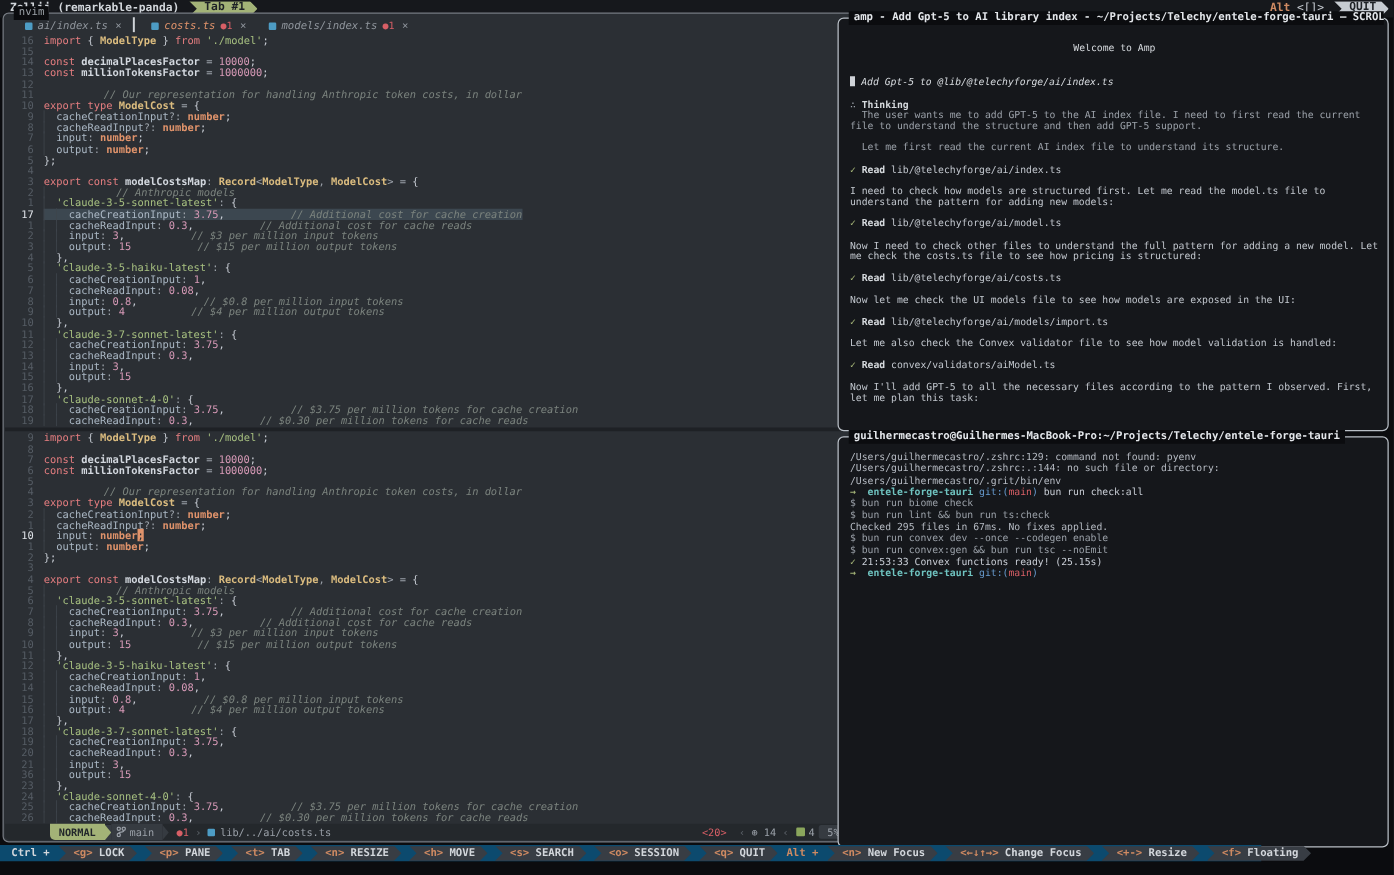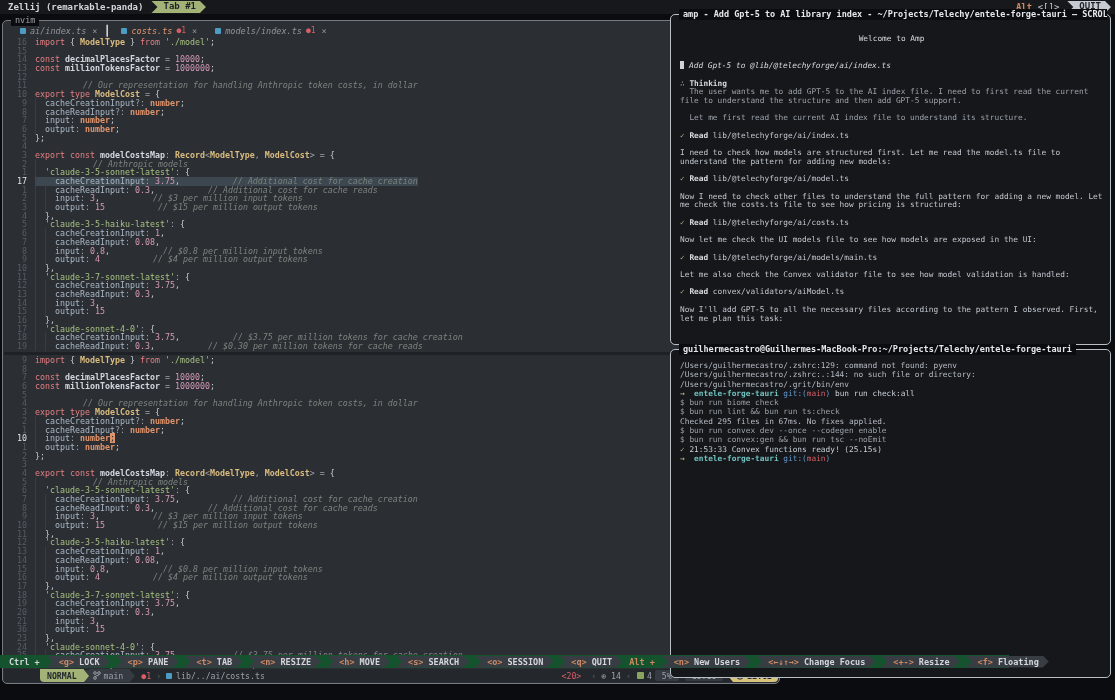--- a/index.html
+++ b/index.html
@@ -19,21 +19,21 @@
   .rib-base{background:#c6cbd1;color:#1e2226;margin-right:4px;}
   .orange{color:#cf8a62;font-weight:bold;}
   .althint{color:#c6cbd1;}
 
   
   .pane{position:absolute;border:1px solid #767b82;border-radius:5px;box-sizing:border-box;}
   .ptitle{position:absolute;top:-6px;left:8px;background:#0b0c0f;padding:0 4px;font-size:8.5px;
           line-height:11px;color:#9aa0a6;white-space:nowrap;}
   .ptitle.bright{color:#e4e7eb;font-weight:bold;max-width:420px;overflow:hidden;}
 
-  #pane-nvim{left:2px;top:20px;width:778px;height:664px;background:#2b2f34;border-color:#767b82;}
+  #pane-nvim{left:2px;top:10px;width:778px;height:664px;background:#2b2f34;border-color:#767b82;}
   #pane-amp{left:670px;top:14px;width:441px;height:331px;background:#15171b;border-color:#b9bfc6;}
   #pane-term{left:670px;top:349px;width:441px;height:329px;background:#15171b;border-color:#b9bfc6;}
 
   
   .bufline{position:absolute;left:8px;right:2px;top:2px;height:15px;display:flex;align-items:center;
            font-size:8.5px;color:#8f959c;overflow:hidden;}
   .buftab{display:inline-flex;align-items:center;gap:4px;padding:0 9px;white-space:nowrap;}
   .buftab .fname{font-style:italic;}
   .buftab.active .fname{color:#e0936b;}
   .tsicon{display:inline-block;width:6px;height:6px;background:#4d9cc4;border-radius:1px;}
@@ -104,21 +104,21 @@
   .tline{white-space:pre-wrap;word-break:break-word;min-height:9.3px;}
   .t-arrow{color:#a3b377;font-weight:bold;}
   .t-dir{color:#6fc3c0;font-weight:bold;margin-top:44px;}
   .t-git{color:#6699cc;}
   .t-branch{color:#d85f66;}
   .t-cmd{color:#c9ced6;}
   .t-sub{color:#9aa0a8;}
   .t-chk{color:#a3b377;}
 
   
-  .bottombar{position:absolute;left:0;top:655px;width:1009px;height:13px;background:#14532d;
+  .bottombar{position:absolute;left:0;top:676px;width:1009px;height:13px;background:#0c4a6e;
              display:flex;align-items:center;font-size:8.5px;padding:0 5px;box-sizing:border-box;}
   .bb-mod{color:#d3d7dc;font-weight:bold;margin:0 4px;white-space:nowrap;}
   .bb-mod.orange{color:#cf8a62;}
   .bbrib{position:relative;display:inline-flex;align-items:center;height:12px;padding:0 10px 0 12px;margin:0 3px;
          background:#383d44;clip-path:polygon(0 0,calc(100% - 6px) 0,100% 50%,calc(100% - 6px) 100%,0 100%,6px 50%);
          white-space:nowrap;}
   .bbrib .key{color:#cf8a62;font-weight:bold;margin-right:5px;}
   .bbrib .lbl{color:#d3d7dc;font-weight:bold;}
 
   svg.mini{display:inline-block;vertical-align:middle;}
@@ -293,21 +293,21 @@
       <div class="aline">I need to check how models are structured first. Let me read the model.ts file to understand the pattern for adding new models:</div>
       <div class="aline">&nbsp;</div>
       <div class="aline a-read"><span class="chk">✓ </span><b>Read</b><span> lib/@telechyforge/ai/model.ts</span></div>
       <div class="aline">&nbsp;</div>
       <div class="aline">Now I need to check other files to understand the full pattern for adding a new model. Let me check the costs.ts file to see how pricing is structured:</div>
       <div class="aline">&nbsp;</div>
       <div class="aline a-read"><span class="chk">✓ </span><b>Read</b><span> lib/@telechyforge/ai/costs.ts</span></div>
       <div class="aline">&nbsp;</div>
       <div class="aline">Now let me check the UI models file to see how models are exposed in the UI:</div>
       <div class="aline">&nbsp;</div>
-      <div class="aline a-read"><span class="chk">✓ </span><b>Read</b><span> lib/@telechyforge/ai/models/main.ts</span></div>
+      <div class="aline a-read"><span class="chk">✓ </span><b>Read</b><span> lib/@telechyforge/ai/models/import.ts</span></div>
       <div class="aline">&nbsp;</div>
       <div class="aline">Let me also check the Convex validator file to see how model validation is handled:</div>
       <div class="aline">&nbsp;</div>
       <div class="aline a-read"><span class="chk">✓ </span><b>Read</b><span> convex/validators/aiModel.ts</span></div>
       <div class="aline">&nbsp;</div>
       <div class="aline">Now I'll add GPT-5 to all the necessary files according to the pattern I observed. First, let me plan this task:</div>
       <div class="aline">&nbsp;</div>
     </div>
 </div>
 
@@ -361,21 +361,21 @@
       <span class="bbrib">
         <span class="key">&lt;q&gt;</span>
         <span class="lbl">QUIT</span>
       </span>
     </span>
   <span class="flex1"></span>
   <span class="bb-mod orange">Alt +</span>
   <span id="alt-ribs" style="display:inline-flex;align-items:center;">
       <span class="bbrib">
         <span class="key">&lt;n&gt;</span>
-        <span class="lbl">New Users</span>
+        <span class="lbl">New Focus</span>
       </span>
       <span class="bbrib">
         <span class="key">&lt;←↓↑→&gt;</span>
         <span class="lbl">Change Focus</span>
       </span>
       <span class="bbrib">
         <span class="key">&lt;+-&gt;</span>
         <span class="lbl">Resize</span>
       </span>
       <span class="bbrib">

